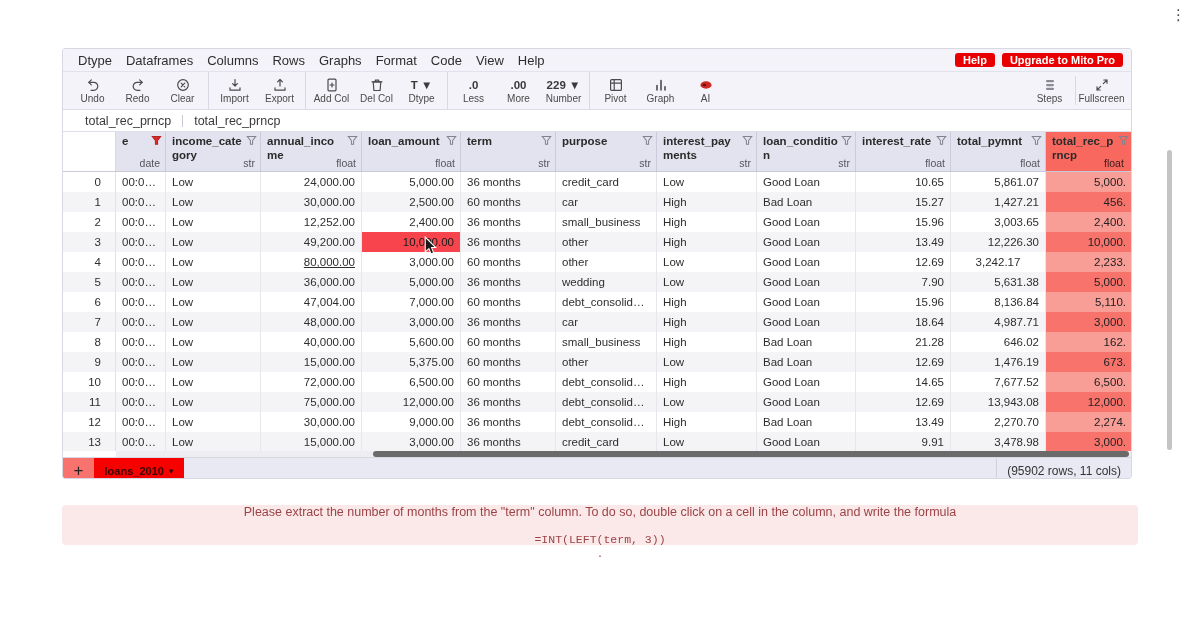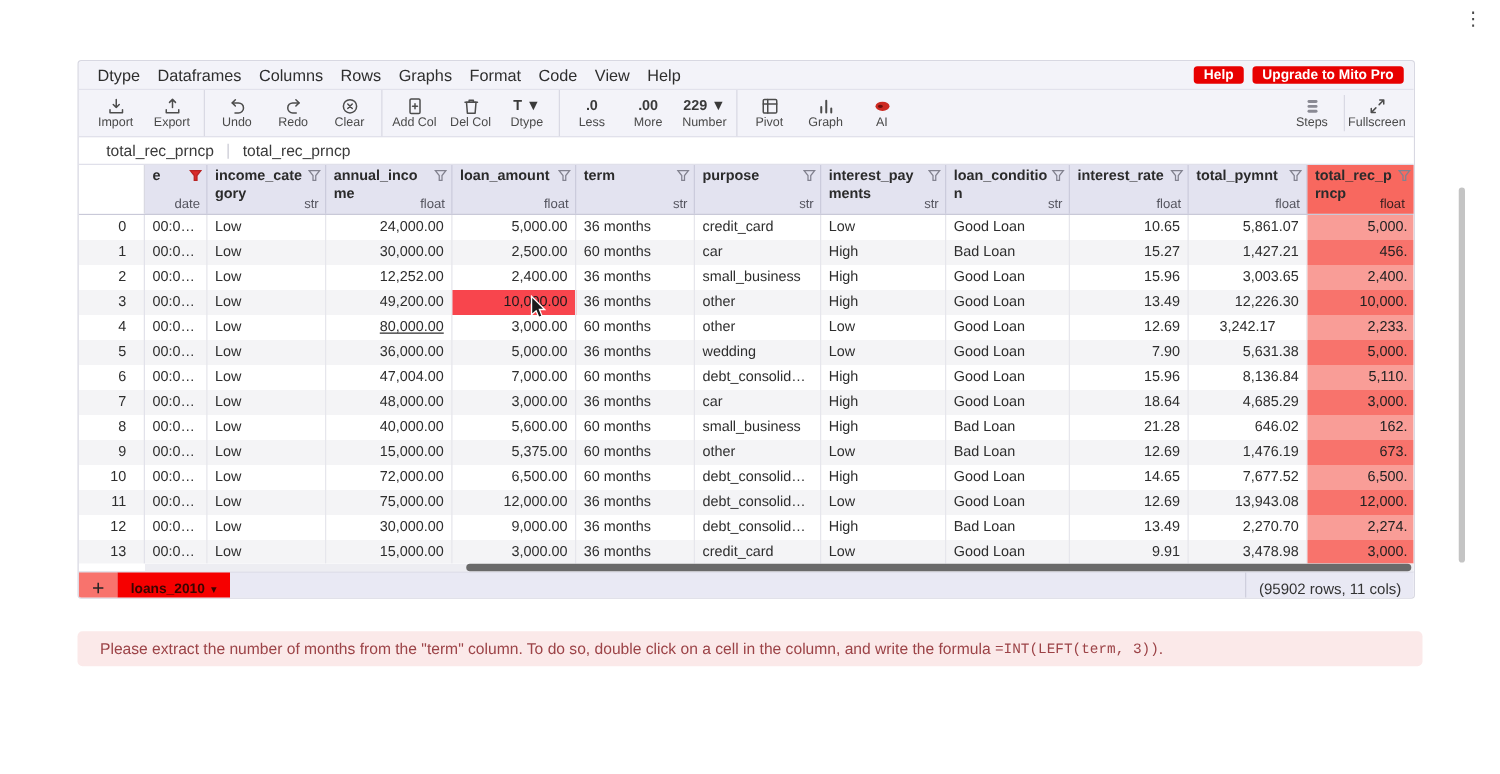--- a/index.html
+++ b/index.html
@@ -68,23 +68,23 @@
   .footer{height:26px;flex:0 0 26px;background:#e9e9f4;display:flex;align-items:center;border-top:1px solid #d8d8e2;}
   .add-btn{width:31px;height:26px;background:#f8736d;display:flex;align-items:center;justify-content:center;
     font-size:17px;color:#252525;cursor:pointer;}
   .sheet-tab{width:90px;height:26px;background:#f60000;display:flex;align-items:center;justify-content:center;gap:5px;
     font-size:11px;font-weight:bold;color:#3a0500;cursor:pointer;}
   .sheet-caret{font-size:9px;}
   .footer .spacer{flex:1;}
   .dims{height:100%;display:flex;align-items:center;border-left:1px solid #cfcfdd;padding:0 10px;font-size:12px;color:#333;}
 
   
-  .message{position:absolute;left:62px;top:505px;width:1076px;height:28px;box-sizing:border-box;
+  .message{position:absolute;left:62px;top:505px;width:1076px;height:40px;box-sizing:border-box;
     background:#fbe9e9;border-radius:4px;display:flex;align-items:center;padding:0 18px;
-    font-size:12.5px;color:#9c4347;}
+    font-size:12.5px;color:#9c4347;flex-direction:column;}
   .message code{font-family:"Liberation Mono","DejaVu Sans Mono",monospace;font-size:11.5px;color:#9c4347;}
 
   
   .vscroll{position:absolute;left:1167px;top:150px;width:5px;height:300px;border-radius:3px;background:#c4c4c4;}
 
   
   .cursor{position:absolute;left:424px;top:236px;line-height:0;pointer-events:none;}
 </style>
 </head>
 <body>
@@ -109,63 +109,63 @@
     <div class="red-btn">Help</div>
     <div class="red-btn">Upgrade to Mito Pro</div>
   </div>
 
   <div class="toolbar">
     <div id="toolbar-groups" style="display:flex">
         <div class="tb-group">
           <div class="tb-btn">
             <div class="tb-icon">
               <svg width="16" height="16" viewBox="0 0 16 16" fill="none" stroke="#4c4c4c" stroke-width="1.2" stroke-linecap="round" stroke-linejoin="round">
+                <path d="M6.3 2.8 3.8 5.3l2.5 2.5"></path>
+                <path d="M3.8 5.3h5a4 4 0 0 1 0 8H6"></path>
+              </svg>
+            </div>
+            <div class="tb-label">Undo</div>
+          </div>
+          <div class="tb-btn">
+            <div class="tb-icon">
+              <svg width="16" height="16" viewBox="0 0 16 16" fill="none" stroke="#4c4c4c" stroke-width="1.2" stroke-linecap="round" stroke-linejoin="round">
+                <path d="M9.7 2.8l2.5 2.5-2.5 2.5"></path>
+                <path d="M12.2 5.3h-5a4 4 0 0 0 0 8H10"></path>
+              </svg>
+            </div>
+            <div class="tb-label">Redo</div>
+          </div>
+          <div class="tb-btn">
+            <div class="tb-icon">
+              <svg width="16" height="16" viewBox="0 0 16 16" fill="none" stroke="#4c4c4c" stroke-width="1.2" stroke-linecap="round" stroke-linejoin="round">
+                <circle cx="8" cy="8" r="5.3"></circle>
+                <path d="M6.2 6.2l3.6 3.6M9.8 6.2l-3.6 3.6"></path>
+              </svg>
+            </div>
+            <div class="tb-label">Clear</div>
+          </div>
+        </div>
+        <div class="tb-group">
+          <div class="tb-btn">
+            <div class="tb-icon">
+              <svg width="16" height="16" viewBox="0 0 16 16" fill="none" stroke="#4c4c4c" stroke-width="1.2" stroke-linecap="round" stroke-linejoin="round">
                 <path d="M8 2.5v6.5M5.6 6.6 8 9l2.4-2.4"></path>
                 <path d="M3 10.8v2.4h10v-2.4"></path>
               </svg>
             </div>
             <div class="tb-label">Import</div>
           </div>
           <div class="tb-btn">
             <div class="tb-icon">
               <svg width="16" height="16" viewBox="0 0 16 16" fill="none" stroke="#4c4c4c" stroke-width="1.2" stroke-linecap="round" stroke-linejoin="round">
                 <path d="M8 9V2.5M5.6 4.9 8 2.5l2.4 2.4"></path>
                 <path d="M3 10.8v2.4h10v-2.4"></path>
               </svg>
             </div>
             <div class="tb-label">Export</div>
-          </div>
-        </div>
-        <div class="tb-group">
-          <div class="tb-btn">
-            <div class="tb-icon">
-              <svg width="16" height="16" viewBox="0 0 16 16" fill="none" stroke="#4c4c4c" stroke-width="1.2" stroke-linecap="round" stroke-linejoin="round">
-                <path d="M6.3 2.8 3.8 5.3l2.5 2.5"></path>
-                <path d="M3.8 5.3h5a4 4 0 0 1 0 8H6"></path>
-              </svg>
-            </div>
-            <div class="tb-label">Undo</div>
-          </div>
-          <div class="tb-btn">
-            <div class="tb-icon">
-              <svg width="16" height="16" viewBox="0 0 16 16" fill="none" stroke="#4c4c4c" stroke-width="1.2" stroke-linecap="round" stroke-linejoin="round">
-                <path d="M9.7 2.8l2.5 2.5-2.5 2.5"></path>
-                <path d="M12.2 5.3h-5a4 4 0 0 0 0 8H10"></path>
-              </svg>
-            </div>
-            <div class="tb-label">Redo</div>
-          </div>
-          <div class="tb-btn">
-            <div class="tb-icon">
-              <svg width="16" height="16" viewBox="0 0 16 16" fill="none" stroke="#4c4c4c" stroke-width="1.2" stroke-linecap="round" stroke-linejoin="round">
-                <circle cx="8" cy="8" r="5.3"></circle>
-                <path d="M6.2 6.2l3.6 3.6M9.8 6.2l-3.6 3.6"></path>
-              </svg>
-            </div>
-            <div class="tb-label">Clear</div>
           </div>
         </div>
         <div class="tb-group">
           <div class="tb-btn">
             <div class="tb-icon">
               <svg width="16" height="16" viewBox="0 0 16 16" fill="none" stroke="#4c4c4c" stroke-width="1.2" stroke-linecap="round" stroke-linejoin="round">
                 <rect x="4" y="2.2" width="8" height="11.6" rx="1"></rect>
                 <path d="M8 6v4M6 8h4"></path>
               </svg>
             </div>
@@ -448,21 +448,21 @@
           <div class="g-idx">7</div>
           <div class="g-cell" style="width: 50px; flex: 0 0 50px;">00:0…</div>
           <div class="g-cell" style="width: 95px; flex: 0 0 95px;">Low</div>
           <div class="g-cell right" style="width: 101px; flex: 0 0 101px;">48,000.00</div>
           <div class="g-cell right" style="width: 99px; flex: 0 0 99px;">3,000.00</div>
           <div class="g-cell" style="width: 95px; flex: 0 0 95px;">36 months</div>
           <div class="g-cell" style="width: 101px; flex: 0 0 101px;">car</div>
           <div class="g-cell" style="width: 100px; flex: 0 0 100px;">High</div>
           <div class="g-cell" style="width: 99px; flex: 0 0 99px;">Good Loan</div>
           <div class="g-cell right" style="width: 95px; flex: 0 0 95px;">18.64</div>
-          <div class="g-cell right" style="width: 95px; flex: 0 0 95px;">4,685.29</div>
+          <div class="g-cell right" style="width: 95px; flex: 0 0 95px;">4,987.71</div>
           <div class="g-cell right selcol-dark" style="width: 87px; flex: 0 0 87px;">3,000.</div>
         </div>
         <div class="g-row">
           <div class="g-idx">8</div>
           <div class="g-cell" style="width: 50px; flex: 0 0 50px;">00:0…</div>
           <div class="g-cell" style="width: 95px; flex: 0 0 95px;">Low</div>
           <div class="g-cell right" style="width: 101px; flex: 0 0 101px;">40,000.00</div>
           <div class="g-cell right" style="width: 99px; flex: 0 0 99px;">5,600.00</div>
           <div class="g-cell" style="width: 95px; flex: 0 0 95px;">60 months</div>
           <div class="g-cell" style="width: 101px; flex: 0 0 101px;">small_business</div>

